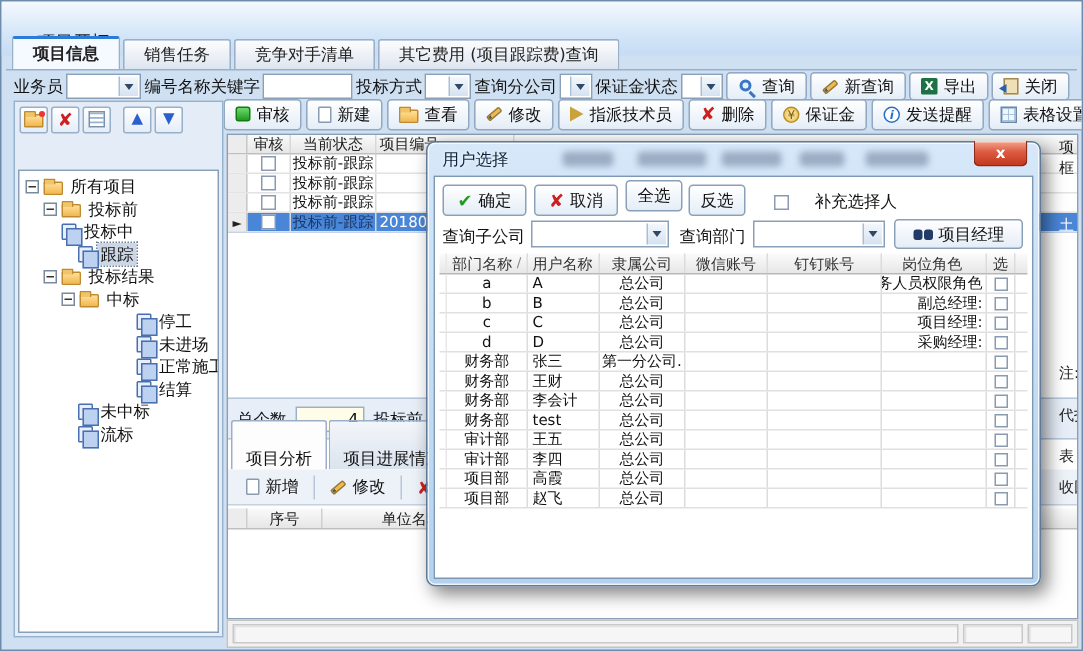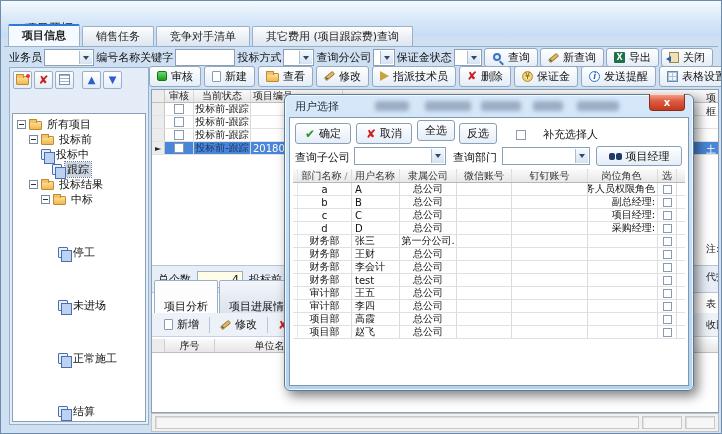--- a/index.html
+++ b/index.html
@@ -80,21 +80,21 @@
   .side-sep { width:4px; }
   .tree { position:absolute; left:2px; top:45px; right:2px; bottom:2px; background:#ffffff; border:1px solid #8aa0b8; padding-top:3px; overflow:hidden; }
   .node { height:15px; display:flex; align-items:center; gap:3px; white-space:nowrap; }
   .node .lbl { padding:0 2px; }
   .node.selected .lbl { background:#ccd6e4; outline:1px dotted #6a7e96; }
   .expander { width:9px; height:9px; border:1px solid #7a8a9a; background:#fff; position:relative; flex:none; }
   .expander:after { content:""; position:absolute; left:1px; top:3px; width:5px; height:1px; background:#333; }
   .leaf-ic { position:relative; width:10px; height:11px; background:#e8f0fe; border:1px solid #4a6fae; border-radius:1px; flex:none; }
   .leaf-ic:before { content:""; position:absolute; left:2px; top:2px; width:9px; height:10px; background:#bcd2f0; border:1px solid #4a6fae; }
   .lvl0 { padding-left:4px; } .lvl1 { padding-left:16px; } .lvl2 { padding-left:28px; } .lvl3 { padding-left:40px; }
-  .lvl2.noexp { padding-left:39px; } .lvl3.noexp { padding-left:45px;margin-top:38px; }
+  .lvl2.noexp { padding-left:39px; } .lvl3.noexp { padding-left:78px; }
   
   .main { position:absolute; left:150px; top:88px; width:568px; height:324px; background:#fff; border:1px solid #8aa0b8; overflow:hidden; }
   .mrow { display:flex; height:13px; border-bottom:1px solid #e2e2e2; font-size:10px; align-items:center; }
   .mrow.hdr { background:linear-gradient(#fafafa,#e6e6e6); border-bottom:1px solid #bfbfbf; color:#222; }
   .mcell { height:100%; border-right:1px solid #d8d8d8; display:flex; align-items:center; justify-content:center; overflow:hidden; white-space:nowrap; }
   .mc-gutter { width:13px; background:#ececec; border-right:1px solid #c8c8c8; flex:none; }
   .mc-audit { width:29px; flex:none; }
   .mc-status { width:57px; flex:none; }
   .mc-num { width:92px; flex:none; justify-content:flex-start; padding-left:2px; }
   .mc-rest { flex:1; border-right:none; }

